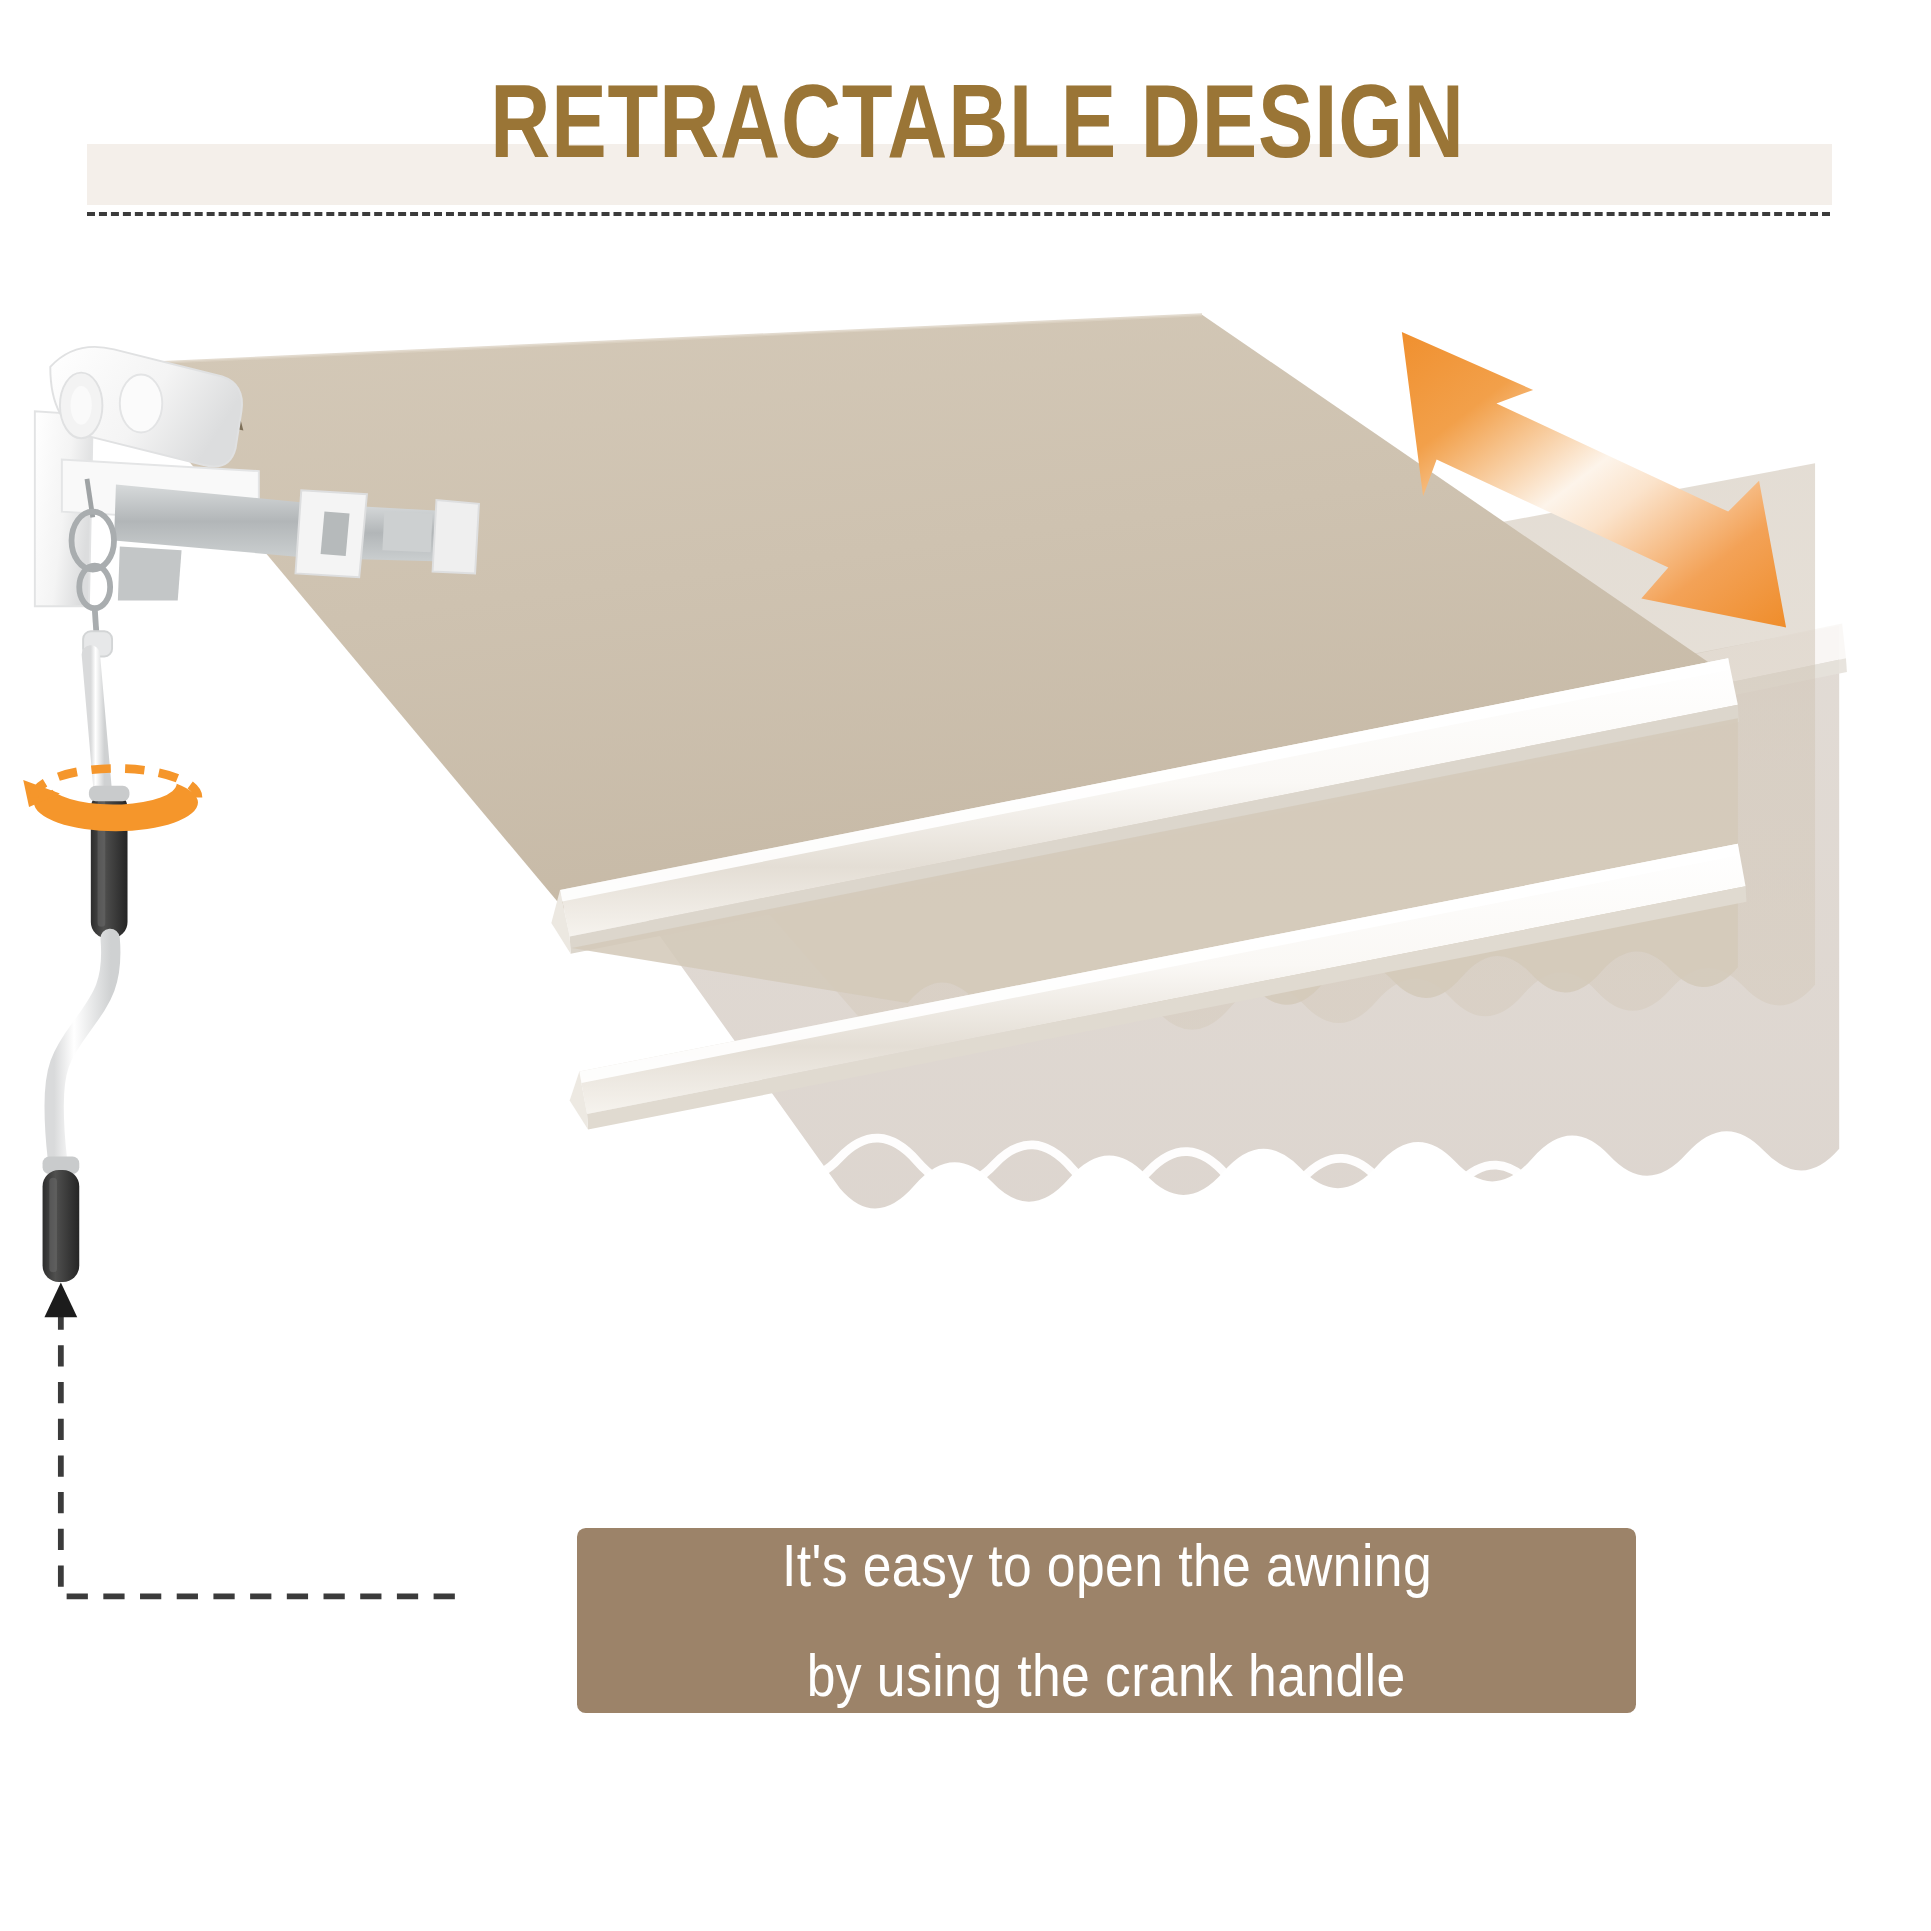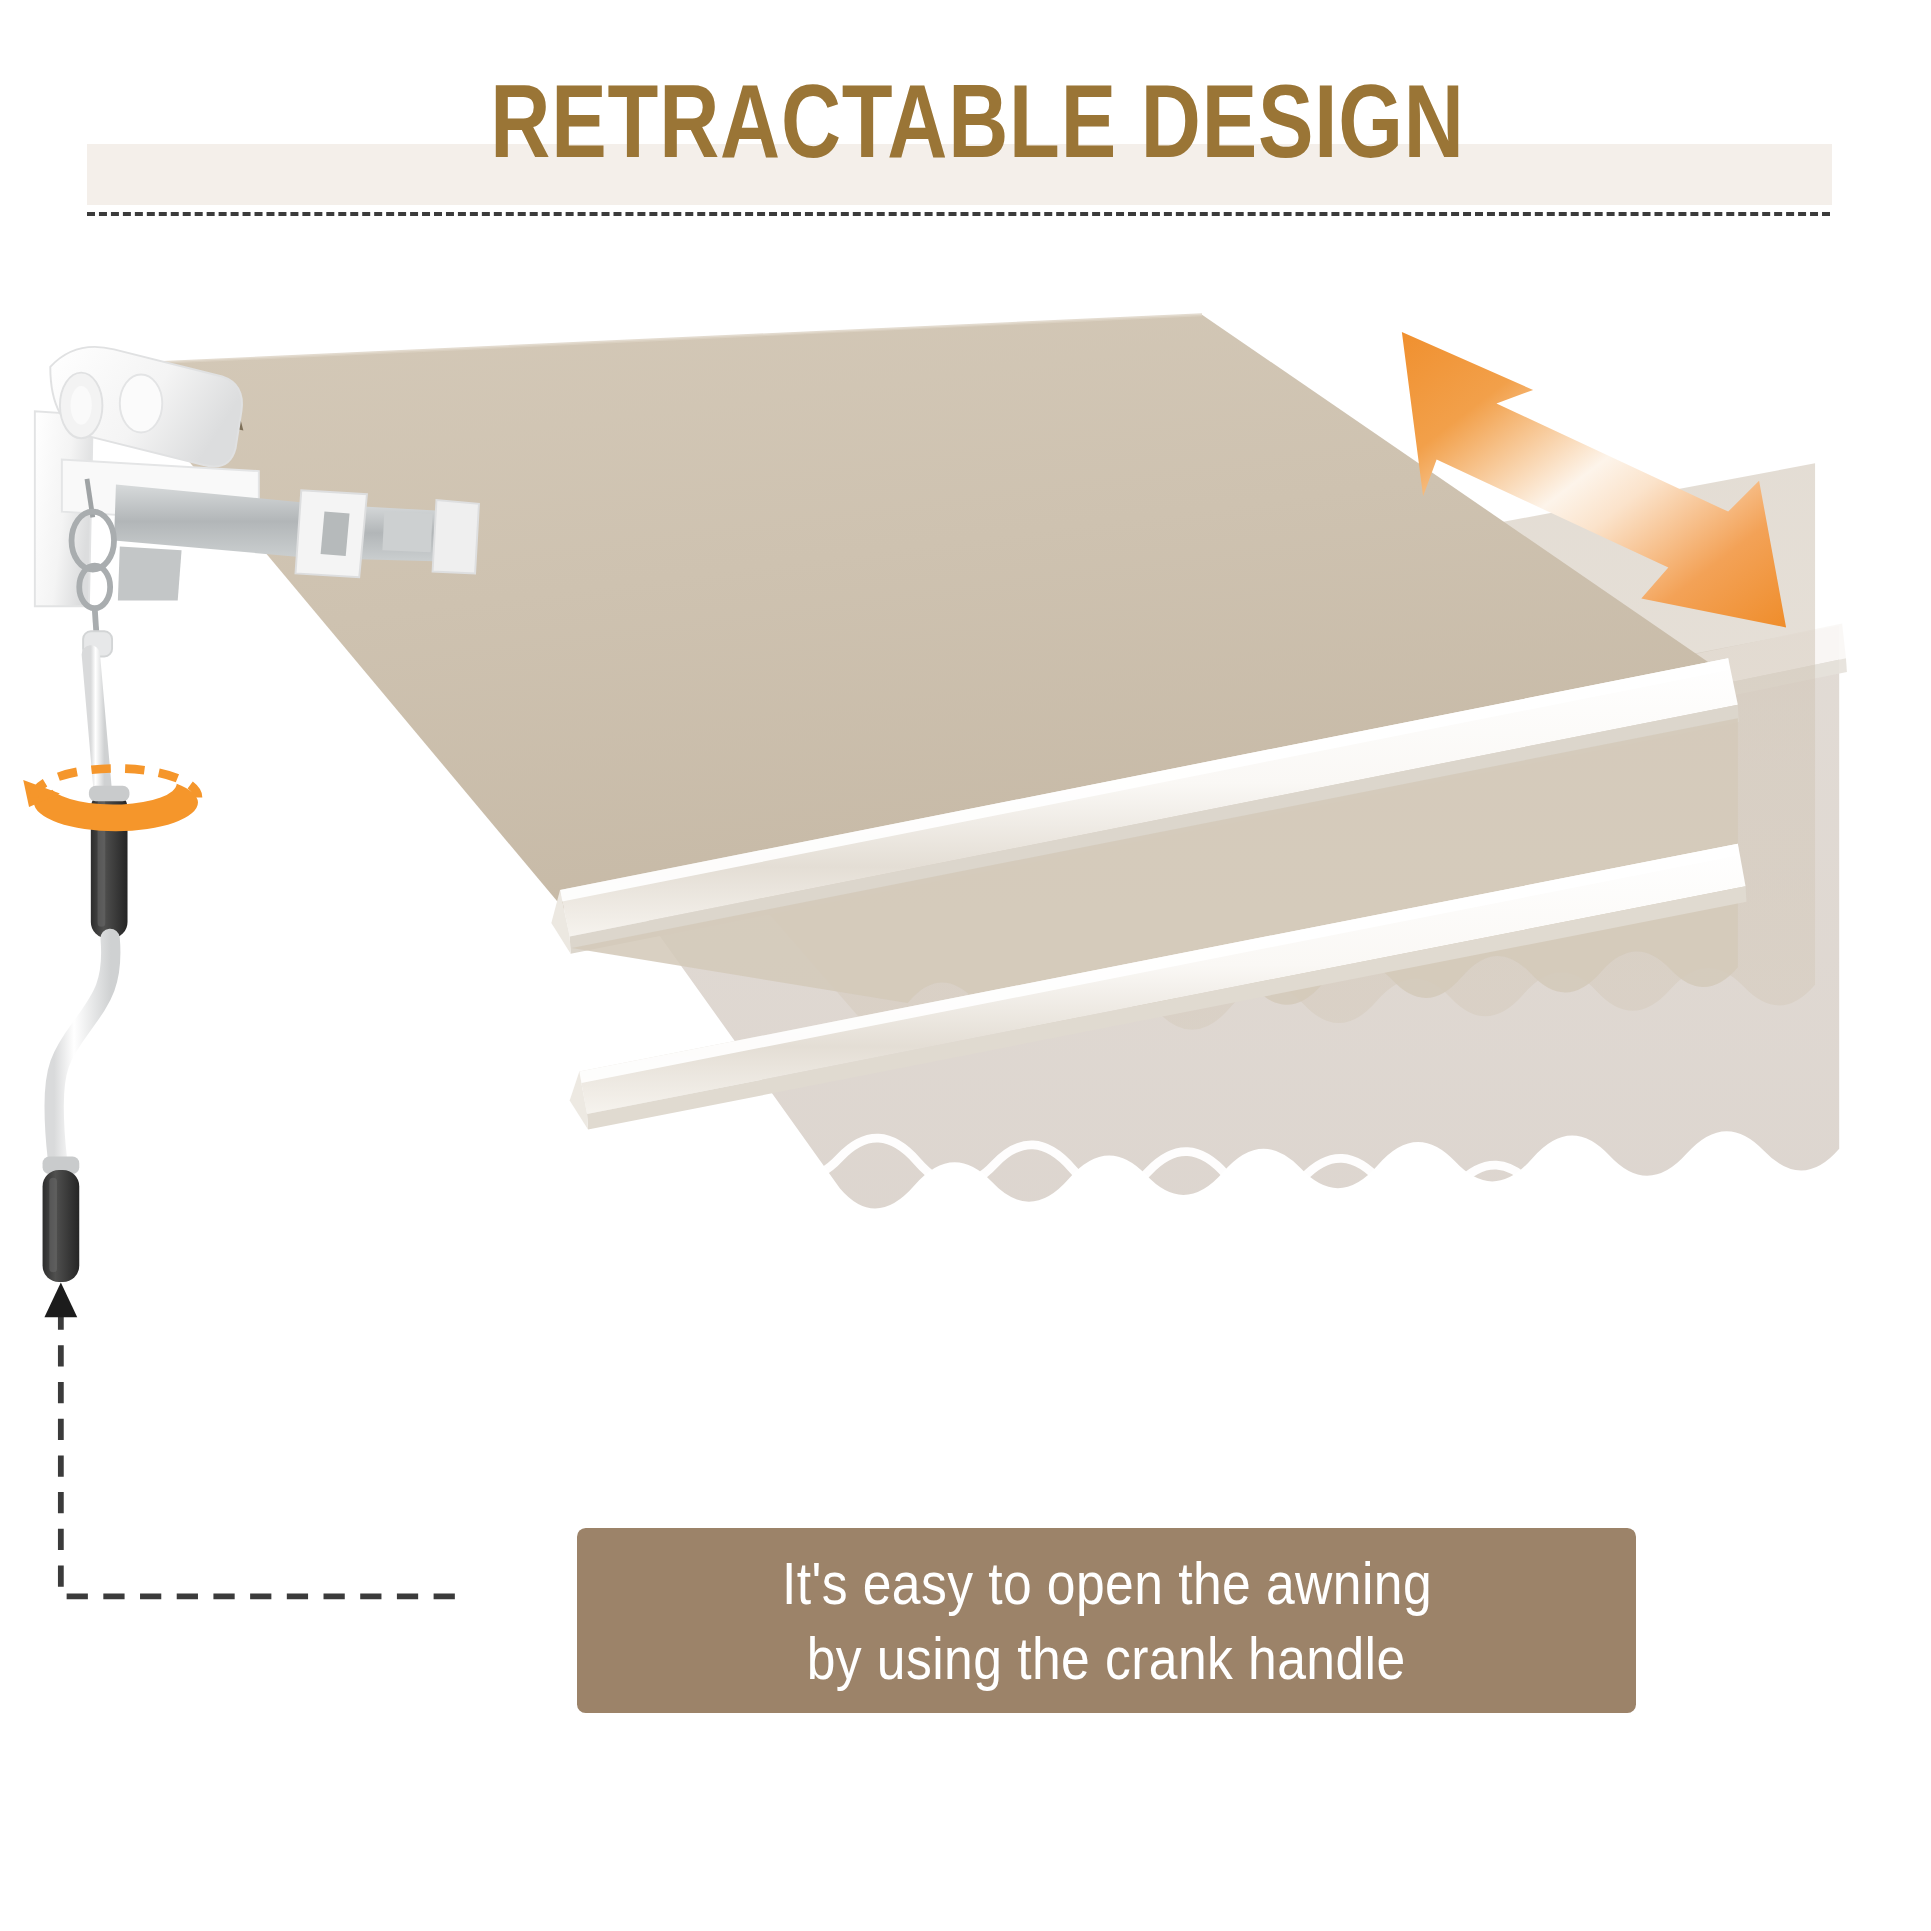--- a/index.html
+++ b/index.html
@@ -70,21 +70,21 @@
     position: absolute;
     left: 577px;
     top: 1528px;
     width: 1059px;
     height: 185px;
     background: #9C8369;
     border-radius: 8.7px;
     display: flex;
     flex-direction: column;
     align-items: center;
-    justify-content: center;
+    justify-content: space-between;
   }
   .caption-line {
     color: #FFFFFF;
     font-family: "Liberation Sans Narrow", "Liberation Sans", sans-serif;
     font-size: 60px;
     line-height: 75px;
     font-weight: 400;
     letter-spacing: 0.5px;
     transform: scaleX(0.86);
     white-space: nowrap;

